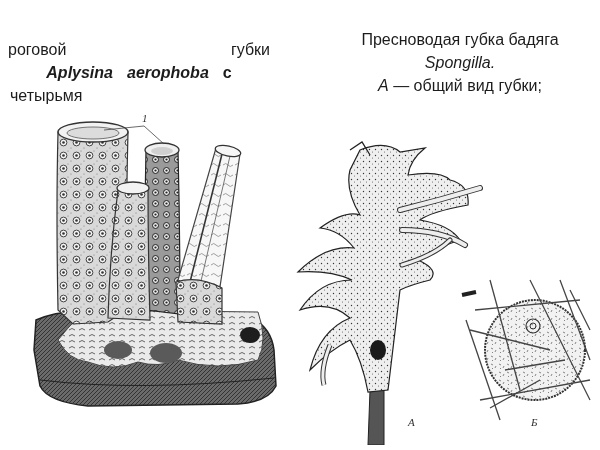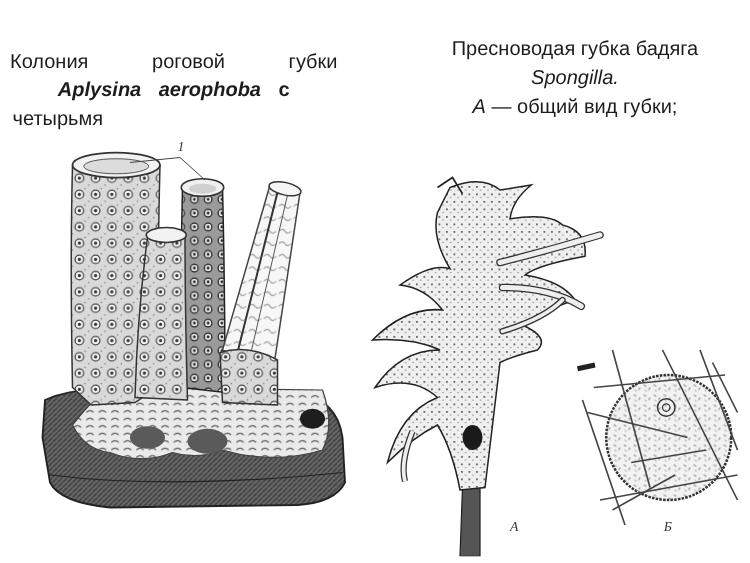--- a/index.html
+++ b/index.html
@@ -14,21 +14,20 @@
   .fig { position: absolute; }
   #fig-left { left: 18px; top: 110px; width: 262px; height: 330px; }
   #fig-right { left: 290px; top: 130px; width: 310px; height: 315px; }
   .label { position: absolute; font-family: "Liberation Serif", serif; font-style: italic; font-size: 11px; color: #333; }
 </style>
 </head>
 <body>
 
 <div class="caption" id="cap-left">
   <span class="line">
-    <span>Колония</span>
     <span>роговой</span>
     <span>губки</span>
   </span>
   <span class="line l2">
     <span class="it">Aplysina</span>
     <span class="it">aerophoba</span>
     <span>с</span>
   </span>
   <span class="line" style="padding:0 2px;align-items:flex-end;">
     <span>четырьмя</span>

